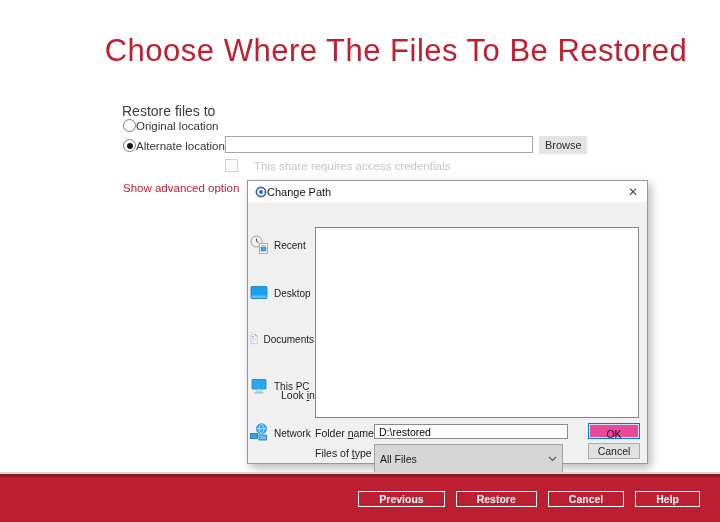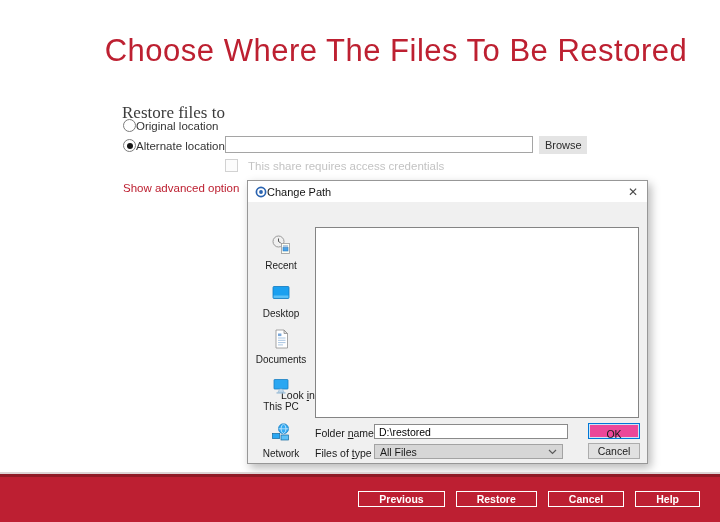--- a/index.html
+++ b/index.html
@@ -4,67 +4,67 @@
 <style>
   html,body{margin:0;padding:0;background:#fff;}
   #app{position:relative;width:720px;height:522px;background:#ffffff;overflow:hidden;
        font-family:"Liberation Sans",sans-serif;}
 
   
   .page-title{position:absolute;top:33px;left:0;width:720px;text-align:center;
     font-size:31px;font-weight:300;letter-spacing:.5px;color:#bd2031;padding-left:36px;}
 
   
-  .section-label{position:absolute;left:122px;top:103px;font-size:17px;color:#3c3c3c;font-family:Liberation Serif, serif;}
+  .section-label{position:absolute;left:122px;top:103px;font-size:14px;color:#3c3c3c;}
   .radio-row{position:absolute;display:flex;align-items:center;gap:0;font-size:11.5px;color:#353535;}
   .radio-row.r1{left:123px;top:119px;}
   .radio-row.r2{left:123px;top:139px;}
   .radio{width:11px;height:11px;border:1px solid #7c7c7c;border-radius:50%;background:#fff;
     display:inline-flex;align-items:center;justify-content:center;box-sizing:content-box;}
   .radio.checked::after{content:"";width:6px;height:6px;border-radius:50%;background:#161616;}
   .path-input{position:absolute;left:225px;top:136px;width:308px;height:17px;border:1px solid #a5a5a5;
     background:#fff;font-size:11px;padding:0 4px;box-sizing:border-box;}
   .browse-btn{position:absolute;left:539px;top:136px;width:48px;height:18px;background:#e4e4e4;
     border:none;font-size:11px;color:#2b2b2b;font-family:inherit;cursor:pointer;}
-  .cred-row{position:absolute;left:225px;top:159px;display:flex;align-items:center;gap:10px;
+  .cred-row{position:absolute;left:225px;top:159px;display:flex;align-items:center;gap:16px;
     font-size:11.5px;color:#c3c3c3;}
   .checkbox{width:11px;height:11px;border:1px solid #d2d2d2;background:#fcfcfc;display:inline-block;}
   .advanced-link{position:absolute;left:123px;top:182px;font-size:11.5px;color:#bd2031;cursor:pointer;}
 
   
   .dialog{position:absolute;left:247px;top:180px;width:401px;height:284px;background:#f0f0f0;
     border:1px solid #979797;box-shadow:3px 4px 9px rgba(0,0,0,.28);box-sizing:border-box;font-size:10.5px;color:#1a1a1a;}
   .dlg-titlebar{position:absolute;left:0;top:0;right:0;height:21px;background:#ffffff;
     display:flex;align-items:center;padding:0 7px;box-sizing:border-box;}
   .dlg-title{font-size:11px;color:#141414;margin-left:0;}
   .dlg-close{margin-left:auto;font-size:12px;color:#4a4a4a;cursor:pointer;line-height:1;padding:0 2px;}
 
   .lookin-label{position:absolute;left:33px;top:208px;}
   .lbl-accel{text-decoration:underline;}
   .lookin-combo{position:absolute;left:68px;top:205px;width:215px;height:15px;background:#fdfdfd;
     border:1px solid #aeaeae;display:flex;align-items:center;gap:5px;padding:0 4px;box-sizing:border-box;cursor:pointer;}
   .lookin-combo .chev{margin-left:auto;}
   .dlg-toolbar{position:absolute;left:290px;top:205px;display:flex;align-items:center;gap:5px;}
   .tb-icon{display:inline-flex;cursor:pointer;}
 
-  .place-item{position:absolute;left:0;width:66px;display:flex;flex-direction:column;align-items:center;
+  .place-item{position:absolute;left:0;width:66px;display:flex;align-items:center;
     gap:4px;cursor:pointer;}
   .place-label{font-size:10px;color:#1c1c1c;}
 
   .file-list{position:absolute;left:67px;top:46px;width:324px;height:191px;background:#ffffff;
     border:1px solid #848484;box-sizing:border-box;cursor:default;}
 
   .folder-label{position:absolute;left:67px;top:246px;}
   .folder-input{position:absolute;left:126px;top:243px;width:194px;height:15px;border:1px solid #8a8a8a;
     background:#fff;font-size:10.5px;padding:0 4px;box-sizing:border-box;font-family:inherit;}
   .ok-btn{position:absolute;left:340px;top:242px;width:52px;height:16px;background:#ec4899;
     border:1px solid #0078d7;box-shadow:inset 0 0 0 1px #cfe4f7;font-size:10.5px;color:#1a1a1a;
     font-family:inherit;cursor:pointer;padding:4px;}
   .type-label{position:absolute;left:67px;top:266px;}
-  .type-combo{position:absolute;left:126px;top:263px;width:189px;height:15px;background:#d6d6d6;
+  .type-combo{position:absolute;left:126px;top:263px;width:189px;height:29px;background:#d6d6d6;
     border:1px solid #a3a3a3;display:flex;align-items:center;padding:0 5px;box-sizing:border-box;cursor:pointer;}
   .type-combo .chev{margin-left:auto;}
   .cancel-btn{position:absolute;left:340px;top:262px;width:52px;height:16px;background:#e1e1e1;
     border:1px solid #adadad;font-size:10.5px;color:#1a1a1a;font-family:inherit;cursor:pointer;padding:0;}
 
   
   .footer{position:absolute;left:0;top:472px;width:720px;height:50px;background:#bd1f32;
     border-top:2px solid #ddd4d5;box-shadow:inset 0 3px 0 #8f1a26;box-sizing:border-box;}
   .footer-buttons{position:absolute;right:20px;top:17px;display:flex;gap:11px;}
   .footer-buttons button{background:transparent;border:1px solid #ffffff;color:#ffffff;

